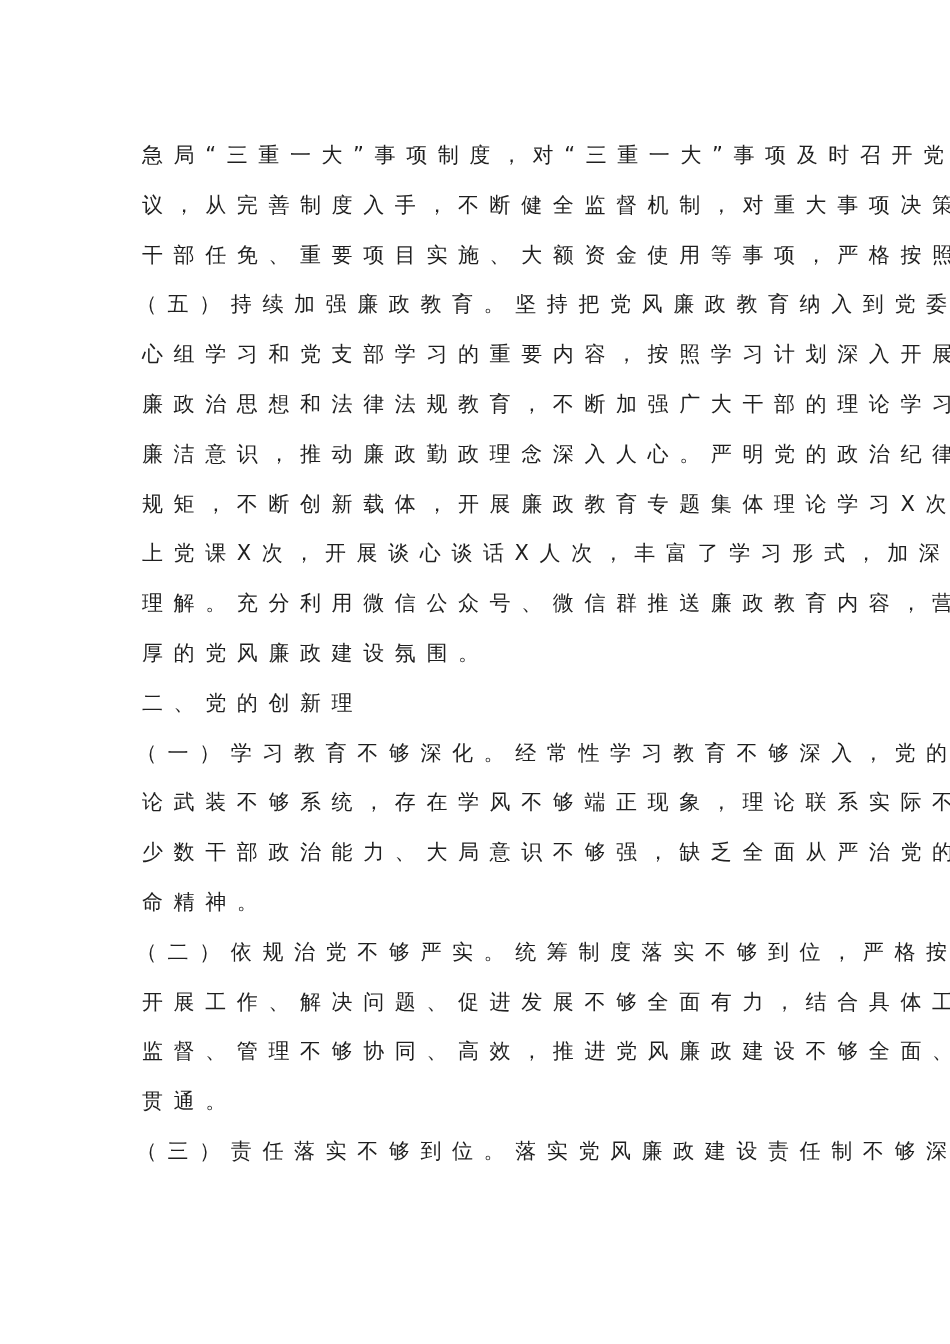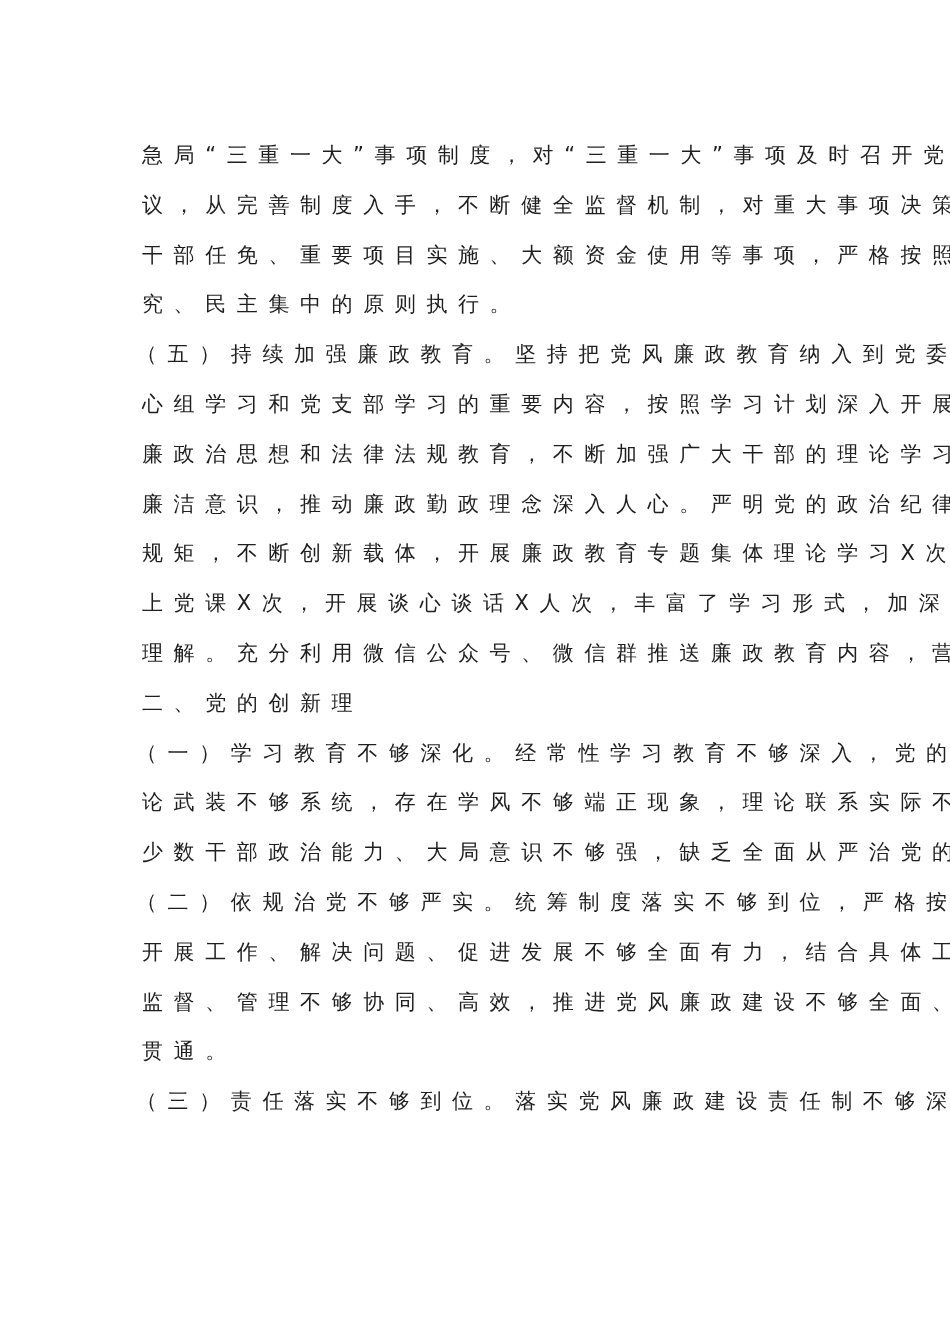--- a/index.html
+++ b/index.html
@@ -49,41 +49,42 @@
 </head>
 <body>
 
 <div class="page">
   <div class="text-block">
 
     <div class="paragraph">
       <span class="line">急局“三重一大”事项制度，对“三重一大”事项及时召开党委会</span>
       <span class="line">议，从完善制度入手，不断健全监督机制，对重大事项决策、重要</span>
       <span class="line">干部任免、重要项目实施、大额资金使用等事项，严格按照集体研</span>
-      <span class="line">究、民主集中的原则执行。</span>
     </div>
 
     <div class="paragraph">
       <span class="line paren-start">（五）持续加强廉政教育。坚持把党风廉政教育纳入到党委理论中</span>
       <span class="line">心组学习和党支部学习的重要内容，按照学习计划深入开展反腐倡</span>
       <span class="line">廉政治思想和法律法规教育，不断加强广大干部的理论学习，树立</span>
       <span class="line">廉洁意识，推动廉政勤政理念深入人心。严明党的政治纪律和政治</span>
       <span class="line">规矩，不断创新载体，开展廉政教育专题集体理论学习X次，书记</span>
       <span class="line">上党课X次，开展谈心谈话X人次，丰富了学习形式，加深了内容</span>
       <span class="line">理解。充分利用微信公众号、微信群推送廉政教育内容，营造了浓</span>
+      <span class="line">厚的党风廉政建设氛围。</span>
     </div>
 
     <div class="paragraph">
       <span class="line">二、党的创新理</span>
     </div>
 
     <div class="paragraph">
       <span class="line paren-start">（一）学习教育不够深化。经常性学习教育不够深入，党的创新理</span>
       <span class="line">论武装不够系统，存在学风不够端正现象，理论联系实际不够紧密，</span>
       <span class="line">少数干部政治能力、大局意识不够强，缺乏全面从严治党的自我革</span>
+      <span class="line">命精神。</span>
     </div>
 
     <div class="paragraph">
       <span class="line paren-start">（二）依规治党不够严实。统筹制度落实不够到位，严格按照制度</span>
       <span class="line">开展工作、解决问题、促进发展不够全面有力，结合具体工作开展</span>
       <span class="line">监督、管理不够协同、高效，推进党风廉政建设不够全面、系统、</span>
       <span class="line">贯通。</span>
     </div>
 
     <div class="paragraph">

